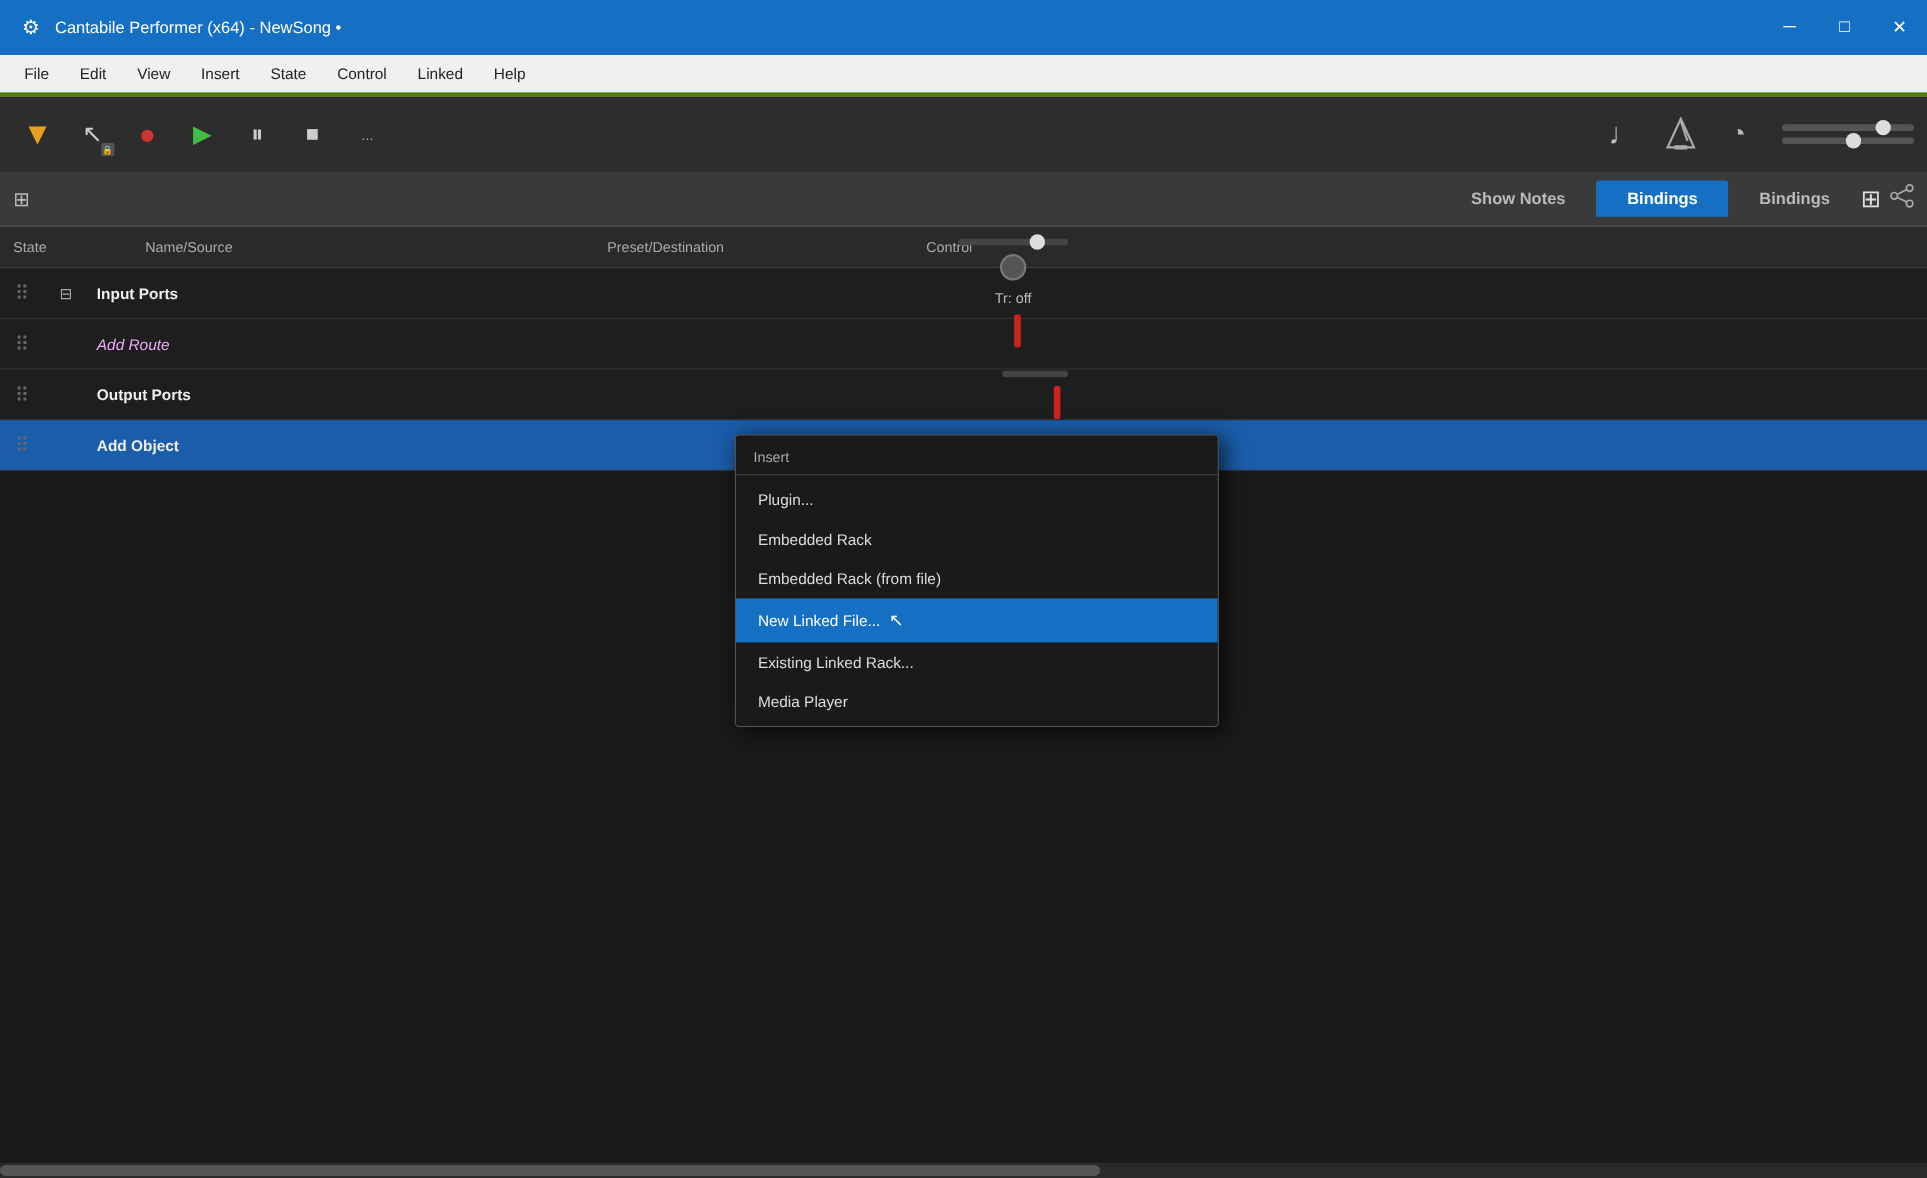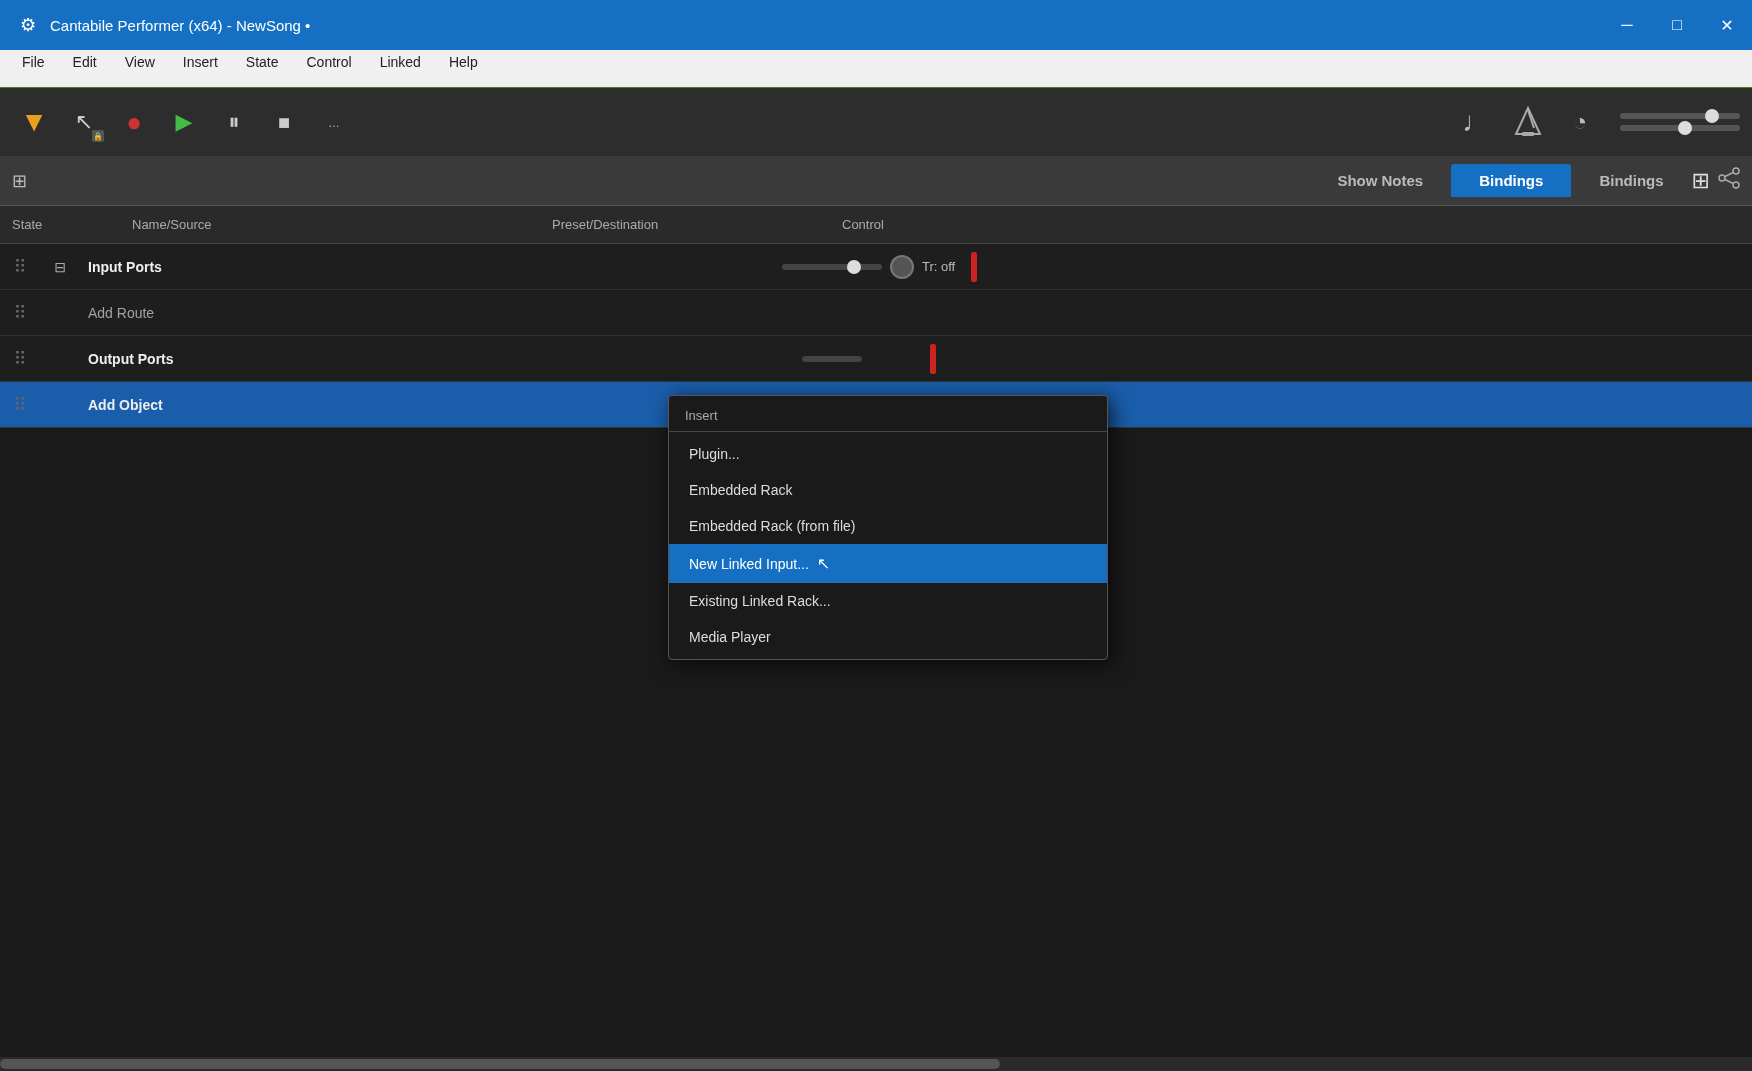--- a/index.html
+++ b/index.html
@@ -57,22 +57,23 @@
       cursor: pointer;
       background: transparent;
     }
 
     
     #menu-bar {
       width: 100%;
       height: 38px;
       background: #f0f0f0;
       display: flex;
+      align-items: center;
       padding: 0 8px;
-      border-bottom: 1px solid #4d7c0f;
+      border-bottom: 4px solid #4d7c0f;
     }
     .menu-item {
       padding: 4px 14px;
       font-size: 14px;
       color: #222;
       cursor: pointer;
       border-radius: 3px;
     }
 
     
@@ -260,20 +261,21 @@
       font-weight: 600;
       color: #eee;
     }
     .row-preset { width: 290px; padding-left: 12px; }
     .row-control {
       width: 290px;
       display: flex;
       align-items: center;
       gap: 8px;
       padding-left: 12px;
+      flex-direction: column;
     }
     .row-in { flex: 1; padding-left: 8px; }
 
     
     .row-slider-track {
       width: 100px;
       height: 6px;
       background: #444;
       border-radius: 3px;
       position: relative;
@@ -494,21 +496,21 @@
       <div class="row-dial"></div>
       <span class="row-tr-label">Tr: off</span>
       <div class="row-red-bar"></div>
     </div>
     <div class="row-in"></div>
   </div>
 
   <div class="row">
     <div class="row-dots">⠿</div>
     <div class="row-state-icon"></div>
-    <div class="row-name" style="color:#a3a3a3; font-weight:400;">Add Route</div>
+    <div class="row-name" style="color:#f0abfc; font-weight:400;font-style:italic;">Add Route</div>
   </div>
 
   <div class="row">
     <div class="row-dots">⠿</div>
     <div class="row-state-icon"></div>
     <div class="row-name">Output Ports</div>
     <div class="row-preset"></div>
     <div class="row-control">
       <div class="row-slider-track" style="width:60px; left:20px; position:relative;">
       </div>
@@ -529,21 +531,21 @@
   <div class="ctx-menu-item">
     <span>Plugin...</span>
   </div>
   <div class="ctx-menu-item">
     <span>Embedded Rack</span>
   </div>
   <div class="ctx-menu-item">
     <span>Embedded Rack (from file)</span>
   </div>
   <div class="ctx-menu-item highlighted">
-    <span>New Linked Input...</span>
+    <span>New Linked File...</span>
     <span class="cursor-arrow">↖</span>
   </div>
   <div class="ctx-menu-item">
     <span>Existing Linked Rack...</span>
   </div>
   <div class="ctx-menu-item">
     <span>Media Player</span>
   </div>
 </div>
 

